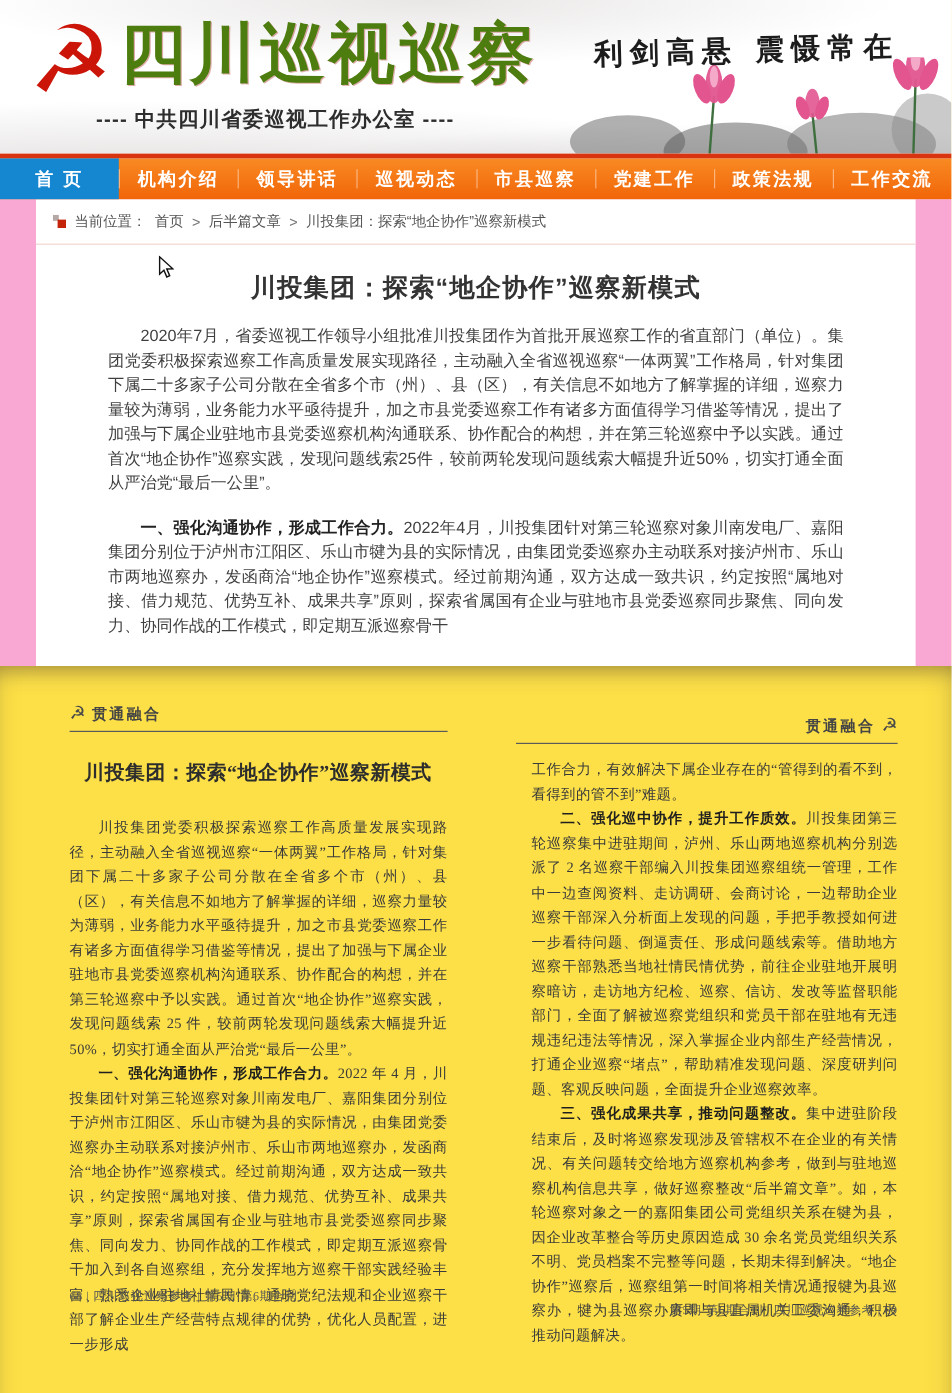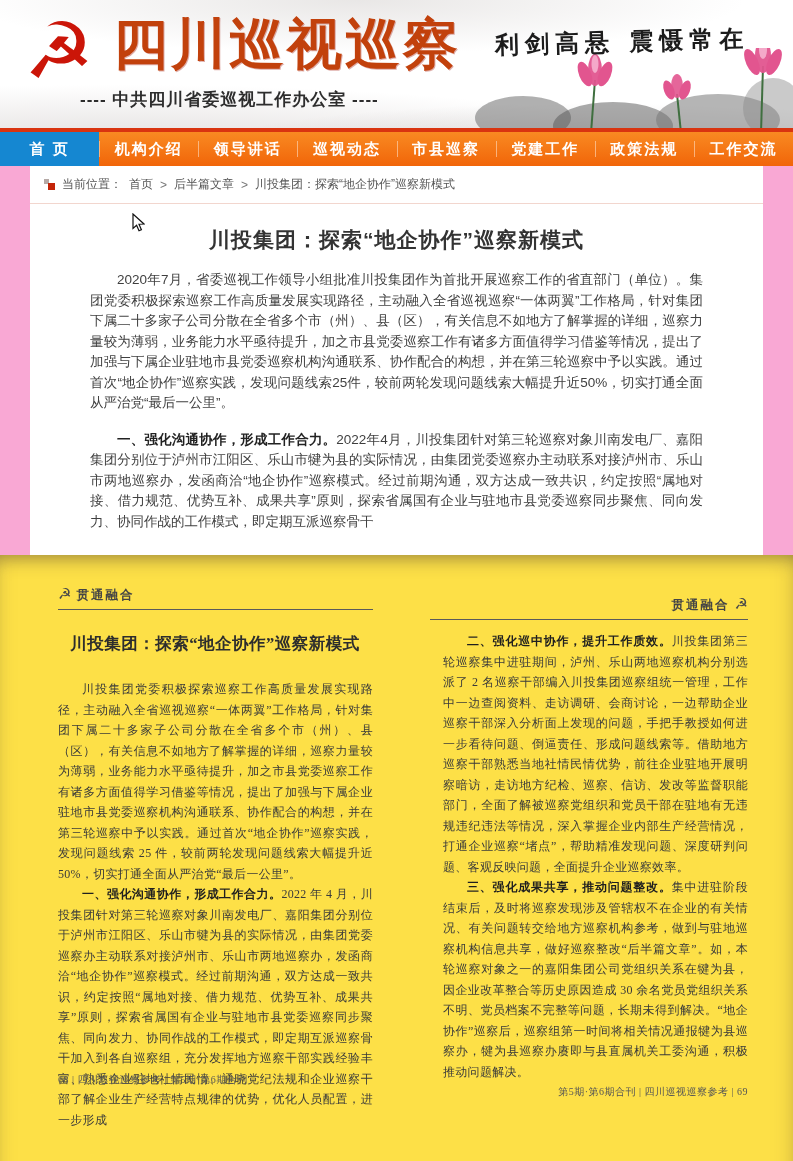--- a/index.html
+++ b/index.html
@@ -9,22 +9,22 @@
 
   
   .banner { position:relative; height:128px; background:#fff; overflow:hidden; }
   .mountains { position:absolute; inset:0;
     background:
       radial-gradient(120% 90% at 15% 120%, rgba(160,150,148,.35), rgba(255,255,255,0) 60%),
       radial-gradient(90% 80% at 75% 130%, rgba(150,140,140,.40), rgba(255,255,255,0) 62%),
       radial-gradient(70% 60% at 45% 0%, rgba(175,168,165,.28), rgba(255,255,255,0) 70%); }
   .emblem { position:absolute; left:24px; top:12px; font-size:78px; line-height:1;
             color:#cb1508; font-family:"DejaVu Sans", sans-serif; }
-  .site-title { position:absolute; left:113px; top:8px; font-size:55px; font-weight:bold;
-            color:#c2410c; font-family:"Liberation Serif", serif; letter-spacing:3px;
+  .site-title { position:absolute; left:100px; top:8px; font-size:55px; font-weight:bold;
+            color:#4d7c0f; font-family:"Liberation Serif", serif; letter-spacing:3px;
             text-shadow:1px 1px 0 rgba(160,20,10,.35); white-space:nowrap; }
   .site-sub { position:absolute; left:80px; top:88px; font-size:17px; font-weight:bold;
             color:#2d2d2d; letter-spacing:1px; white-space:nowrap; }
   .slogan { position:absolute; right:44px; top:26px; font-size:24px; font-weight:bold;
             color:#1c1c1c; font-family:"DejaVu Serif", serif; letter-spacing:6px;
             transform:rotate(-1.5deg); white-space:nowrap; }
   .lotus { position:absolute; right:0; bottom:-6px; width:330px; height:86px; }
 
   
   .nav { display:flex; height:38px; background:linear-gradient(#f98a22,#f16509);
@@ -168,18 +168,19 @@
     <p><span class="lead">一、强化沟通协作，形成工作合力。</span><span>2022 年 4 月，川投集团针对第三轮巡察对象川南发电厂、嘉阳集团分别位于泸州市江阳区、乐山市犍为县的实际情况，由集团党委巡察办主动联系对接泸州市、乐山市两地巡察办，发函商洽“地企协作”巡察模式。经过前期沟通，双方达成一致共识，约定按照“属地对接、借力规范、优势互补、成果共享”原则，探索省属国有企业与驻地市县党委巡察同步聚焦、同向发力、协同作战的工作模式，即定期互派巡察骨干加入到各自巡察组，充分发挥地方巡察干部实践经验丰富、熟悉企业驻地社情民情、通晓党纪法规和企业巡察干部了解企业生产经营特点规律的优势，优化人员配置，进一步形成</span></p>
   </div>
   <div class="scan-foot foot-left">68 | 四川巡视巡察参考 | 第5期·第6期合刊</div>
 
   <div class="scan-hdr hdr-right">
     <span>贯通融合</span>
     <span class="e">☭</span>
     <span class="rule"></span>
   </div>
   <div class="scan-col col-right">
+    <p class="noindent"><span>工作合力，有效解决下属企业存在的“管得到的看不到，看得到的管不到”难题。</span></p>
     <p><span class="lead">二、强化巡中协作，提升工作质效。</span><span>川投集团第三轮巡察集中进驻期间，泸州、乐山两地巡察机构分别选派了 2 名巡察干部编入川投集团巡察组统一管理，工作中一边查阅资料、走访调研、会商讨论，一边帮助企业巡察干部深入分析面上发现的问题，手把手教授如何进一步看待问题、倒逼责任、形成问题线索等。借助地方巡察干部熟悉当地社情民情优势，前往企业驻地开展明察暗访，走访地方纪检、巡察、信访、发改等监督职能部门，全面了解被巡察党组织和党员干部在驻地有无违规违纪违法等情况，深入掌握企业内部生产经营情况，打通企业巡察“堵点”，帮助精准发现问题、深度研判问题、客观反映问题，全面提升企业巡察效率。</span></p>
     <p><span class="lead">三、强化成果共享，推动问题整改。</span><span>集中进驻阶段结束后，及时将巡察发现涉及管辖权不在企业的有关情况、有关问题转交给地方巡察机构参考，做到与驻地巡察机构信息共享，做好巡察整改“后半篇文章”。如，本轮巡察对象之一的嘉阳集团公司党组织关系在犍为县，因企业改革整合等历史原因造成 30 余名党员党组织关系不明、党员档案不完整等问题，长期未得到解决。“地企协作”巡察后，巡察组第一时间将相关情况通报犍为县巡察办，犍为县巡察办赓即与县直属机关工委沟通，积极推动问题解决。</span></p>
   </div>
   <div class="scan-foot foot-right">第5期·第6期合刊 | 四川巡视巡察参考 | 69</div>
 
 </div>
 
 </body></html>

